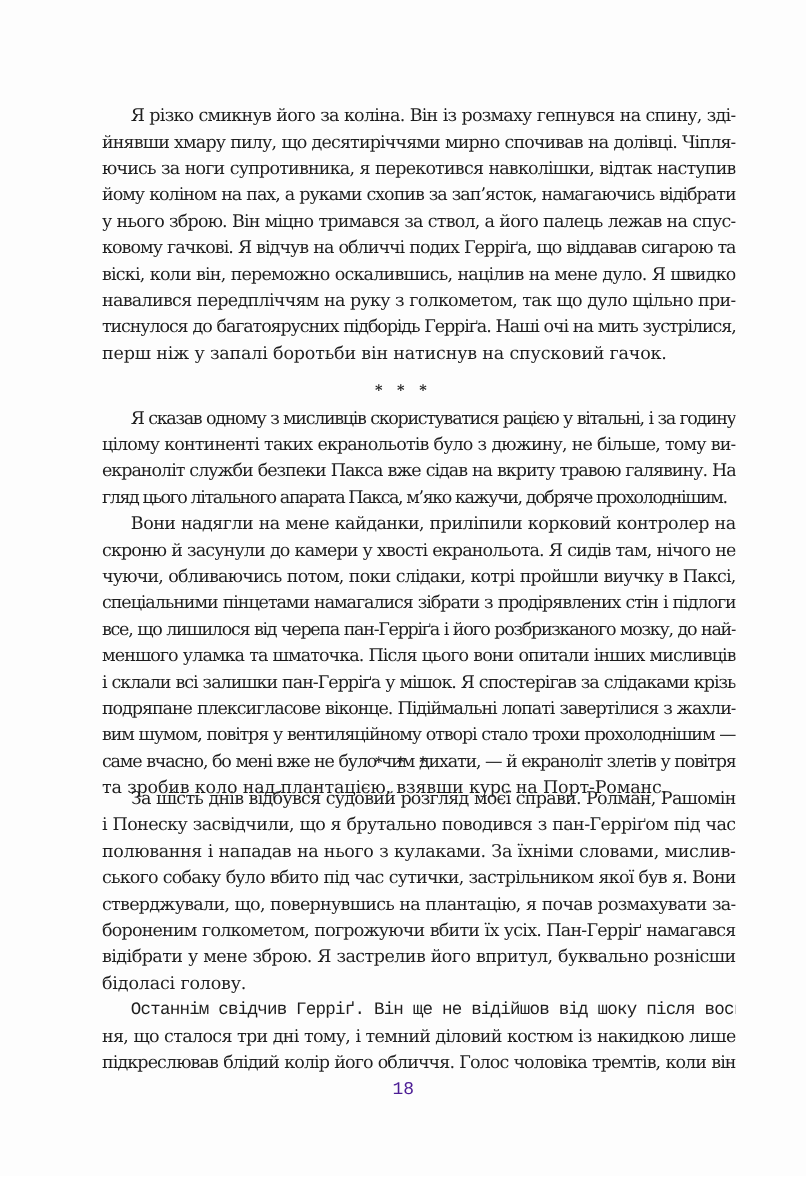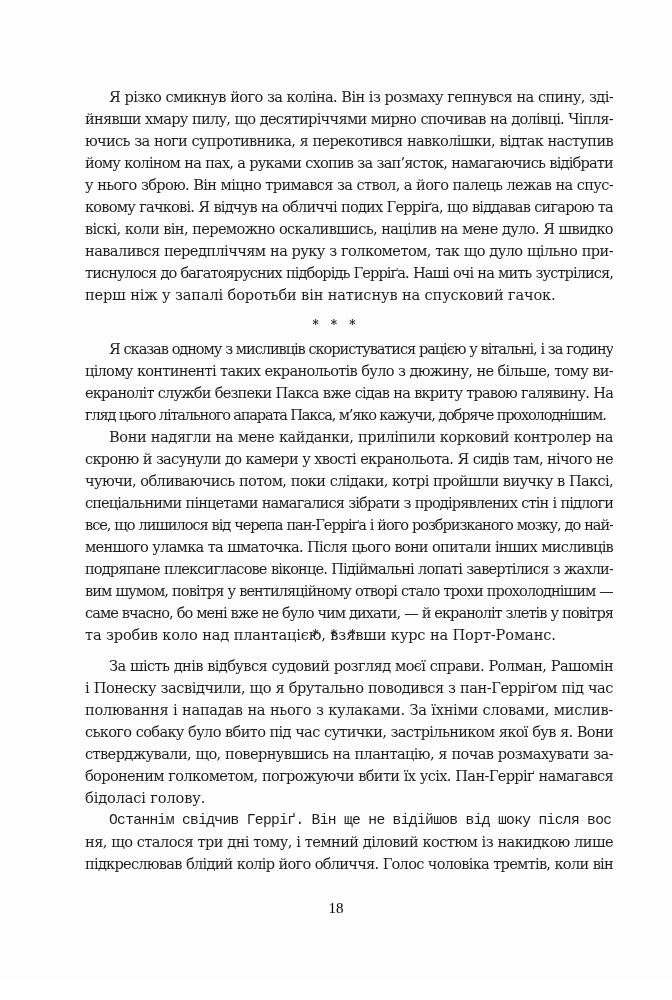--- a/index.html
+++ b/index.html
@@ -17,21 +17,21 @@
     text-align:justify; text-align-last:justify; overflow:hidden;
   }
   .line.indent { padding-left:24px; }
   .line.last { text-align-last:left; }
   .sep {
     position:absolute; left:0; width:672px; text-align:center;
     font-family:"DejaVu Serif", serif; font-size:12px; color:#222; letter-spacing:4px; font-weight:bold;
   }
   .page-number {
     position:absolute; left:0; width:672px; top:900px; text-align:center;
-    font-family:Liberation Serif, serif; font-size:15px; color:#000000;
+    font-family:Liberation Mono, monospace; font-size:15px; color:#4c1d95;
   }
 </style>
 </head>
 <body>
 
 <div class="page">
 
   <div class="text-block" style="top:86px;">
     <div>
       <div class="line indent" style="letter-spacing: -0.634598px;">Я різко смикнув його за коліна. Він із розмаху гепнувся на спину, зді-</div>
@@ -56,37 +56,39 @@
       <div class="line" style="letter-spacing: -0.852679px;">екраноліт служби безпеки Пакса вже сідав на вкриту травою галявину. На</div>
       <div class="line last" style="letter-spacing: -1.19198px;">гляд цього літального апарата Пакса, м’яко кажучи, добряче прохолоднішим.</div>
     </div>
     <div>
       <div class="line indent" style="letter-spacing: -0.438659px;">Вони надягли на мене кайданки, приліпили корковий контролер на</div>
       <div class="line" style="letter-spacing: -0.73125px;">скроню й засунули до камери у хвості екранольота. Я сидів там, нічого не</div>
       <div class="line" style="letter-spacing: -0.668524px;">чуючи, обливаючись потом, поки слідаки, котрі пройшли виучку в Паксі,</div>
       <div class="line" style="letter-spacing: -0.890972px;">спеціальними пінцетами намагалися зібрати з продірявлених стін і підлоги</div>
       <div class="line" style="letter-spacing: -1.06438px;">все, що лишилося від черепа пан-Герріґа і його розбризканого мозку, до най-</div>
       <div class="line" style="letter-spacing: -0.771461px;">меншого уламка та шматочка. Після цього вони опитали інших мисливців</div>
+      <div class="line" style="letter-spacing: -0.851182px;">і склали всі залишки пан-Герріґа у мішок. Я спостерігав за слідаками крізь</div>
       <div class="line" style="letter-spacing: -0.88967px;">подряпане плексигласове віконце. Підіймальні лопаті завертілися з жахли-</div>
       <div class="line" style="letter-spacing: -0.958705px;">вим шумом, повітря у вентиляційному отворі стало трохи прохолоднішим —</div>
       <div class="line" style="letter-spacing: -0.991458px;">саме вчасно, бо мені вже не було чим дихати, — й екраноліт злетів у повітря</div>
       <div class="line last">та зробив коло над плантацією, взявши курс на Порт-Романс.</div>
     </div>
   </div>
 
   <div class="sep" style="top:628px;">* * *</div>
 
   <div class="text-block" style="top:655px;">
     <div>
       <div class="line indent" style="letter-spacing: -0.620476px;">За шість днів відбувся судовий розгляд моєї справи. Ролман, Рашомін</div>
       <div class="line" style="letter-spacing: -0.478759px;">і Понеску засвідчили, що я брутально поводився з пан-Герріґом під час</div>
       <div class="line" style="letter-spacing: -0.300979px;">полювання і нападав на нього з кулаками. За їхніми словами, мислив-</div>
       <div class="line" style="letter-spacing: -0.67895px;">ського собаку було вбито під час сутички, застрільником якої був я. Вони</div>
       <div class="line" style="letter-spacing: -0.613603px;">стверджували, що, повернувшись на плантацію, я почав розмахувати за-</div>
       <div class="line" style="letter-spacing: -0.664384px;">бороненим голкометом, погрожуючи вбити їх усіх. Пан-Герріґ намагався</div>
+      <div class="line" style="letter-spacing: -0.455515px;">відібрати у мене зброю. Я застрелив його впритул, буквально рознісши</div>
       <div class="line last">бідоласі голову.</div>
     </div>
     <div>
       <div class="line indent" style="letter-spacing: -0.654257px; font-family: Liberation Mono, monospace;">Останнім свідчив Герріґ. Він ще не відійшов від шоку після воскресін-</div>
       <div class="line" style="letter-spacing: -0.573868px;">ня, що сталося три дні тому, і темний діловий костюм із накидкою лише</div>
       <div class="line" style="letter-spacing: -0.757292px;">підкреслював блідий колір його обличчя. Голос чоловіка тремтів, коли він</div>
     </div>
   </div>
 
   <div class="page-number">18</div>

